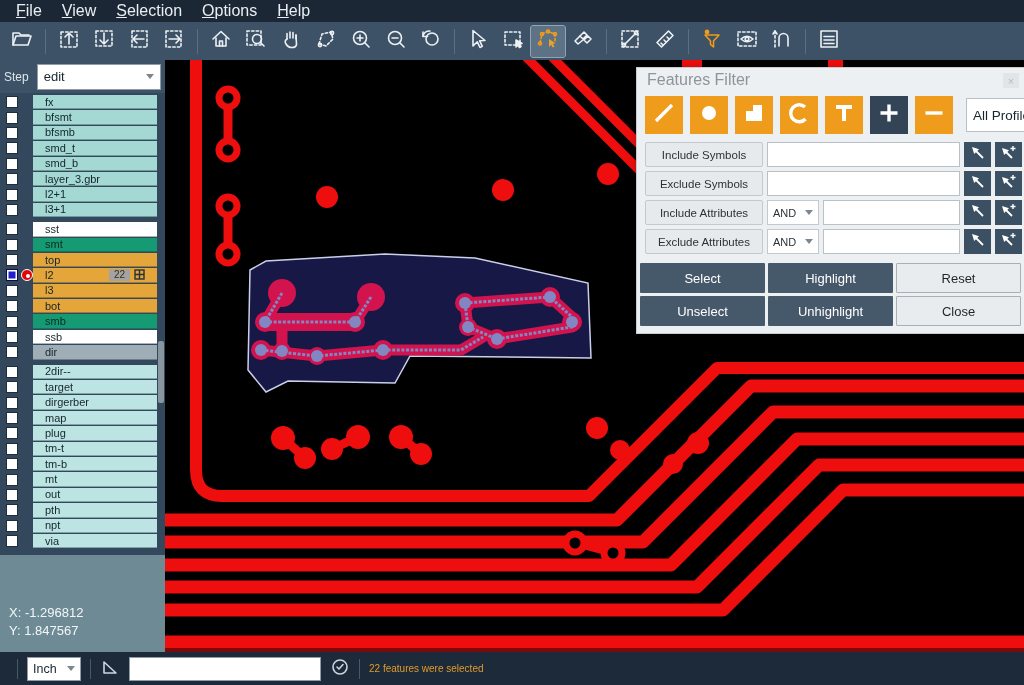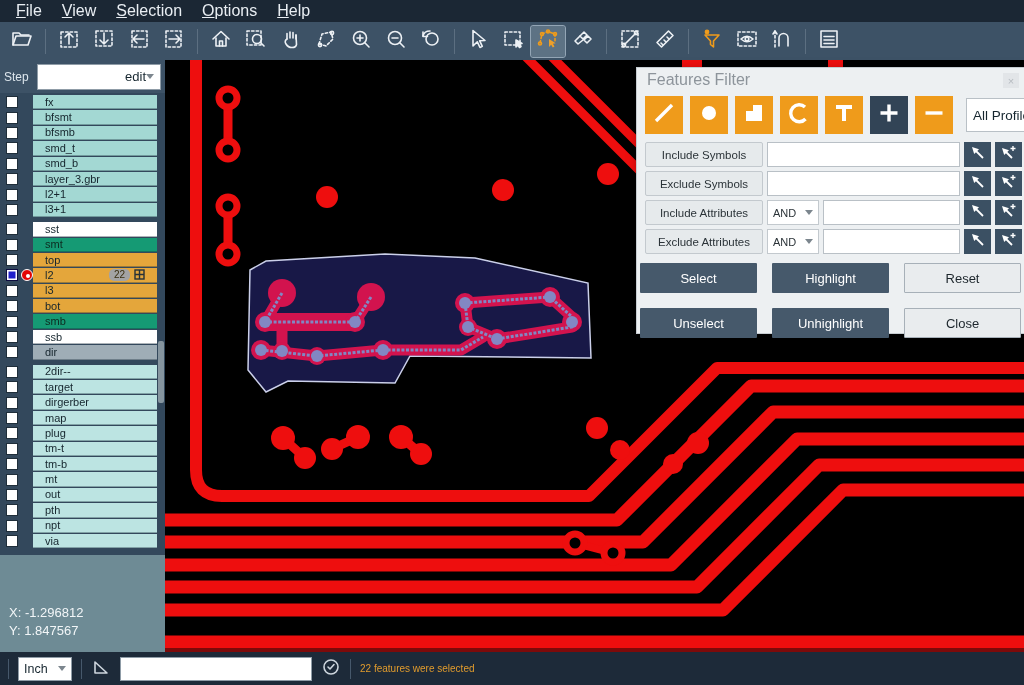--- a/index.html
+++ b/index.html
@@ -21,33 +21,33 @@
   .tbtn svg{width:24px;height:24px;stroke:#edf1f5;fill:none;stroke-width:1.6;stroke-linecap:round;stroke-linejoin:round}
   .tbtn.orange svg{stroke:var(--orange)}
   .tbtn.active{background:#5d7284;outline:1px solid #93a5b5}
   .tsep{width:1px;height:25px;background:#5c6f81;margin:0 5px;flex:none}
   .dash{stroke-dasharray:2.4 2.2}
 
   
   .sidebar{position:absolute;left:0;top:60px;width:165px;bottom:33px;background:var(--chrome);display:flex;flex-direction:column;z-index:4}
   .steprow{height:33px;display:flex;align-items:center;padding:0 4px;gap:8px;flex:none}
   .step-label{color:#dde6ed;font-size:12px}
-  .step-select{flex:1;height:26px;background:#fff;border:1px solid #8f9ca7;display:flex;align-items:center;justify-content:flex-end;padding:8px 6px;font-size:13px;color:#16262f}
+  .step-select{flex:1;height:26px;background:#fff;border:1px solid #8f9ca7;display:flex;align-items:center;justify-content:space-between;padding:8px 6px;font-size:13px;color:#16262f}
   .chev{width:0;height:0;border-left:4px solid transparent;border-right:4px solid transparent;border-top:5px solid #7c868e}
   .layerlist{flex:none;height:462px;background:#33485c;padding-top:2px;position:relative}
   .lrow{height:14.4px;margin-bottom:1px;position:relative;display:flex;align-items:center}
   .lcheck{width:12px;height:12px;background:#fff;border:1px solid #1f2e3a;margin-left:6px;flex:none}
   .lcheck.checked{background:#2121cb;box-shadow:inset 0 0 0 1.5px #fff;border-color:#0d0d40}
   .marker{position:absolute;left:21px;top:1px;width:12px;height:12px;border-radius:50%;background:#e20404;border:1px solid #fff}
   .marker::after{content:"";position:absolute;left:3.5px;top:3.5px;width:4px;height:4px;border-radius:50%;background:#fff}
   .lband{position:absolute;left:33px;right:8px;top:0;bottom:0;display:flex;align-items:center;padding:0 12px;font-size:11px;color:#15252d;border-bottom:1px solid rgba(20,40,55,.35)}
   .band-teal{background:#a3d8d3}.band-green{background:#159a74;color:#0d2b20}.band-amber{background:#e4a63b}
   .band-white{background:#fff}.band-gray{background:#9fadb6}.band-teal2{background:#bce4e2}
   .lgap{height:4px}
-  .badge{margin-left:auto;background:#a3a3a3;border-radius:5px;font-size:10px;padding:0 5px;line-height:12px;color:#3a2f10}
+  .badge{margin-left:auto;background:#a3a3a3;border-radius:0;font-size:10px;padding:0 5px;line-height:12px;color:#3a2f10}
   .gridicon{width:11px;height:11px;margin-left:4px;flex:none}
   .gridicon rect,.gridicon path{stroke:#273238;fill:none;stroke-width:1.4}
   .scrollthumb{position:absolute;right:1px;top:248px;width:6px;height:62px;background:#86959f;border-radius:2px}
   .xy{flex:1;background:var(--panel);color:#f2f6f8;font-size:13px;padding:6px 9px 14px;display:flex;flex-direction:column;justify-content:flex-end;gap:3px}
 
   
   .canvas{position:absolute;left:165px;top:60px;right:0;bottom:33px;background:#000;overflow:hidden;z-index:1}
   .canvas svg{position:absolute;left:0;top:0}
 
   
@@ -60,27 +60,27 @@
   .fbtn.dark{background:#324456;margin-left:auto}
   .fglyph{stroke:#fff;fill:none;stroke-width:3.4;stroke-linecap:butt}
   .ffill{fill:#fff;stroke:none}
   .dcombo{width:96px;height:34px;background:#fff;border:1px solid #b9c0c6;display:flex;align-items:center;justify-content:space-between;padding:0 6px;font-size:13.5px;color:#16262f;margin-left:6px;flex:none}
   .drow{display:flex;align-items:center;margin:4px 2px 4px 8px;gap:4px;height:25px}
   .dlabel{width:118px;height:25px;background:#e6eaec;border:1px solid #c3c9ce;border-radius:2px;font-size:11.5px;display:flex;align-items:center;justify-content:center;color:#2b3338;flex:none}
   .dand{width:52px;height:25px;background:#fff;border:1px solid #c3c9ce;font-size:11px;color:#2b3338;display:flex;justify-content:space-between;align-items:center;padding:8px 5px;flex:none}
   .dinput{flex:1;height:25px;border:1px solid #b9c0c6;background:#fff;font:12px "Liberation Sans",sans-serif;padding:0 4px;min-width:0}
   .dpick{width:27px;height:25px;background:var(--navy);display:flex;align-items:center;justify-content:center;flex:none}
   .dpick svg{width:17px;height:17px}
-  .dactions{display:grid;grid-template-columns:1fr 1fr 1fr;gap:15px;margin:9px 3px 0 3px}
+  .dactions{display:grid;grid-template-columns:1fr 1fr 1fr;gap:3px;margin:9px 3px 0 3px}
   .abtn{height:30px;font-size:13px;display:flex;align-items:center;justify-content:center;border-radius:1px}
   .abtn.dark{background:#46596b;color:#fff}
   .abtn.light{background:#e9ecee;border:1px solid #a7b0b8;color:#1d262c}
 
   
-  .statusbar{position:absolute;left:0;right:0;bottom:0;height:33px;background:#1d2a39;display:flex;align-items:center;gap:9px;padding:0 8px;z-index:6}
+  .statusbar{position:absolute;left:0;right:0;bottom:0;height:33px;background:#1d2a39;display:flex;align-items:center;gap:9px;padding:0 17px;z-index:6}
   .ssep{width:1px;height:20px;background:#46586b;flex:none}
   .units{width:54px;height:24px;background:#fff;border:1px solid #8f9ca7;display:flex;align-items:center;justify-content:space-between;padding:0 5px;font-size:12.5px;color:#16262f;flex:none}
   .sicon svg{width:20px;height:20px;stroke:#cdd5dd;fill:none;stroke-width:1.6;stroke-linecap:round;stroke-linejoin:round}
   .sinput{width:192px;height:24px;border:1px solid #8f9ca7;background:#fff;font:12px "Liberation Sans",sans-serif;padding:0 5px}
   .smsg{color:var(--msg);font-size:10px}
 </style>
 </head>
 <body>
 
 <div class="menubar">

